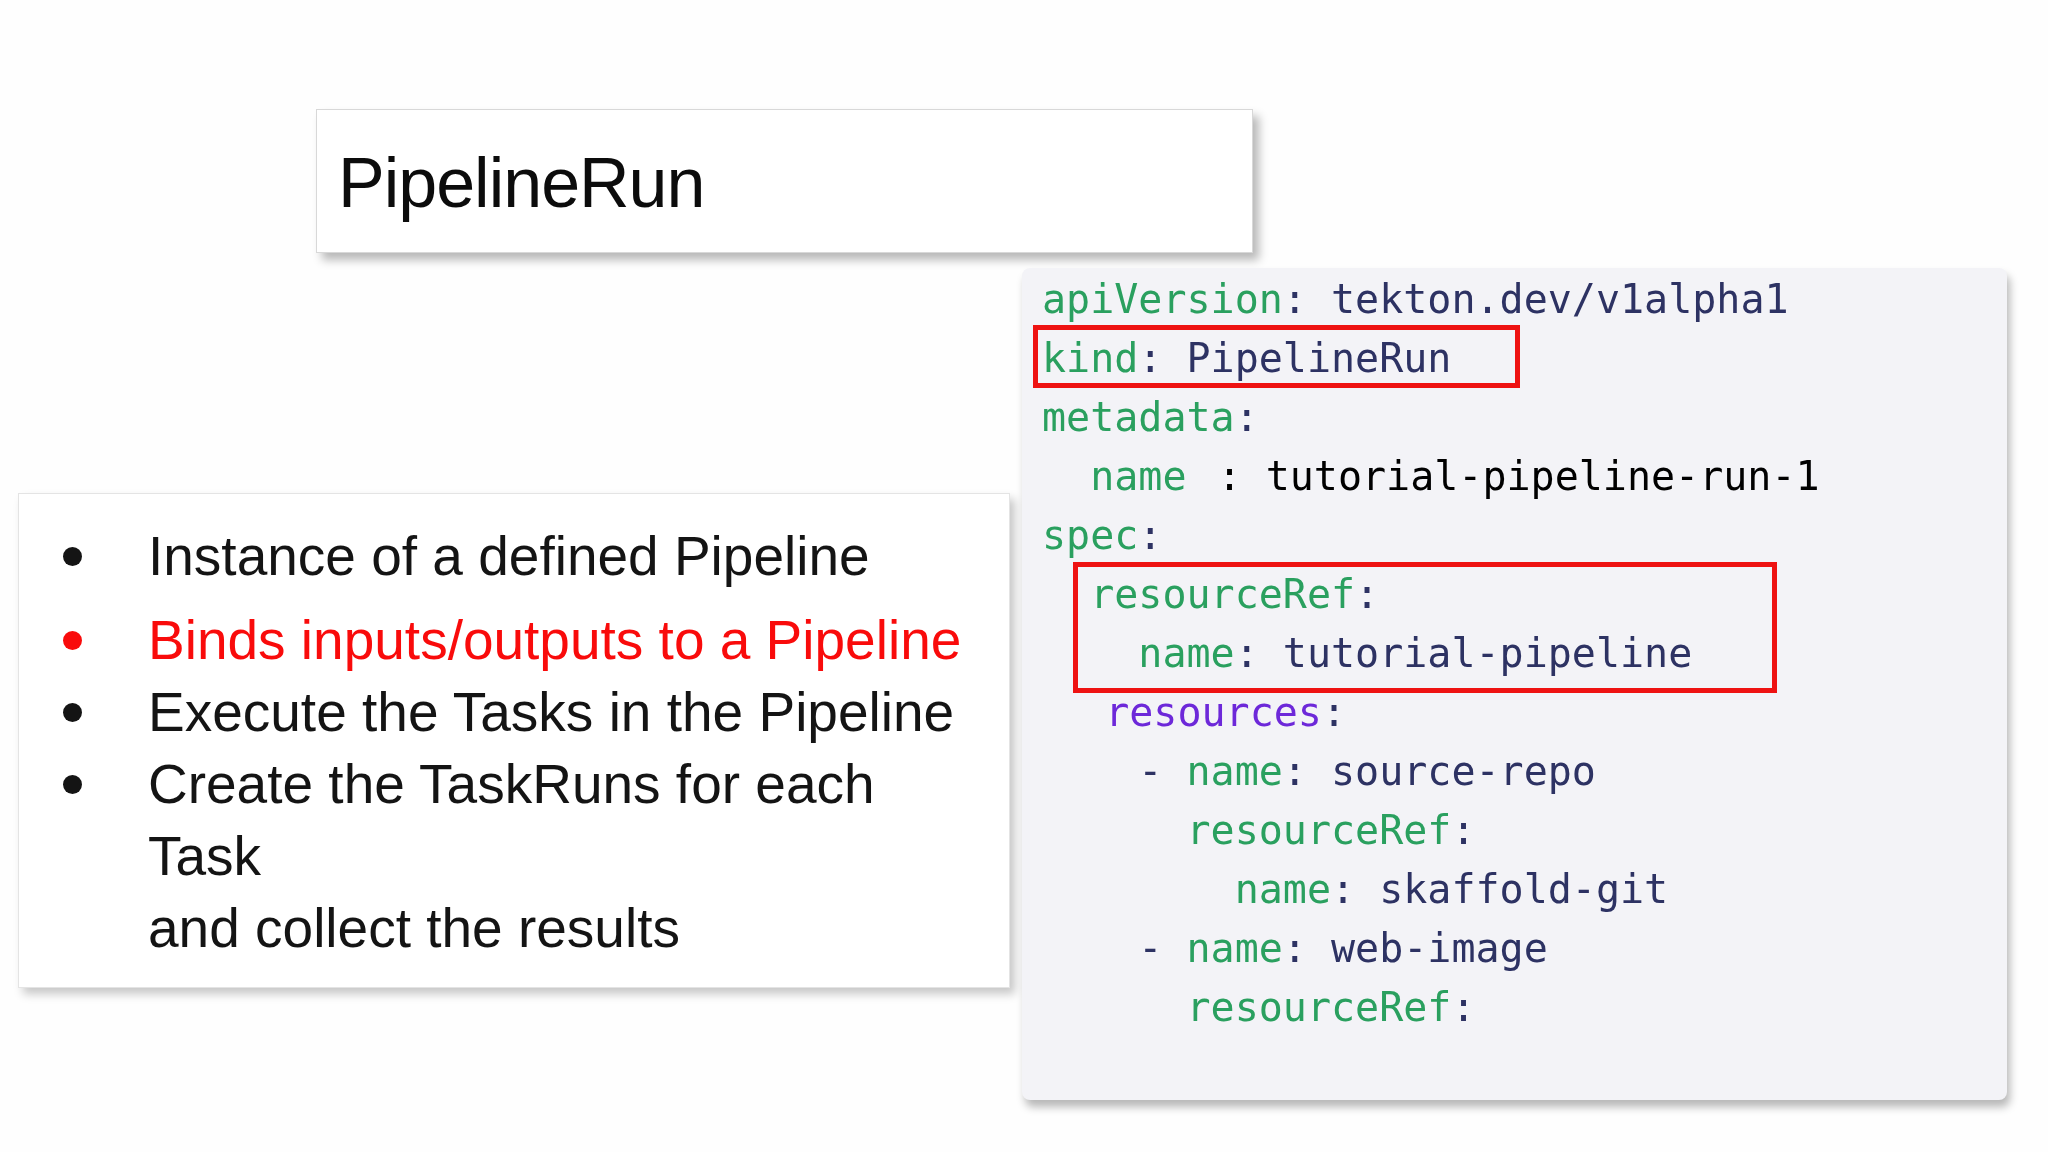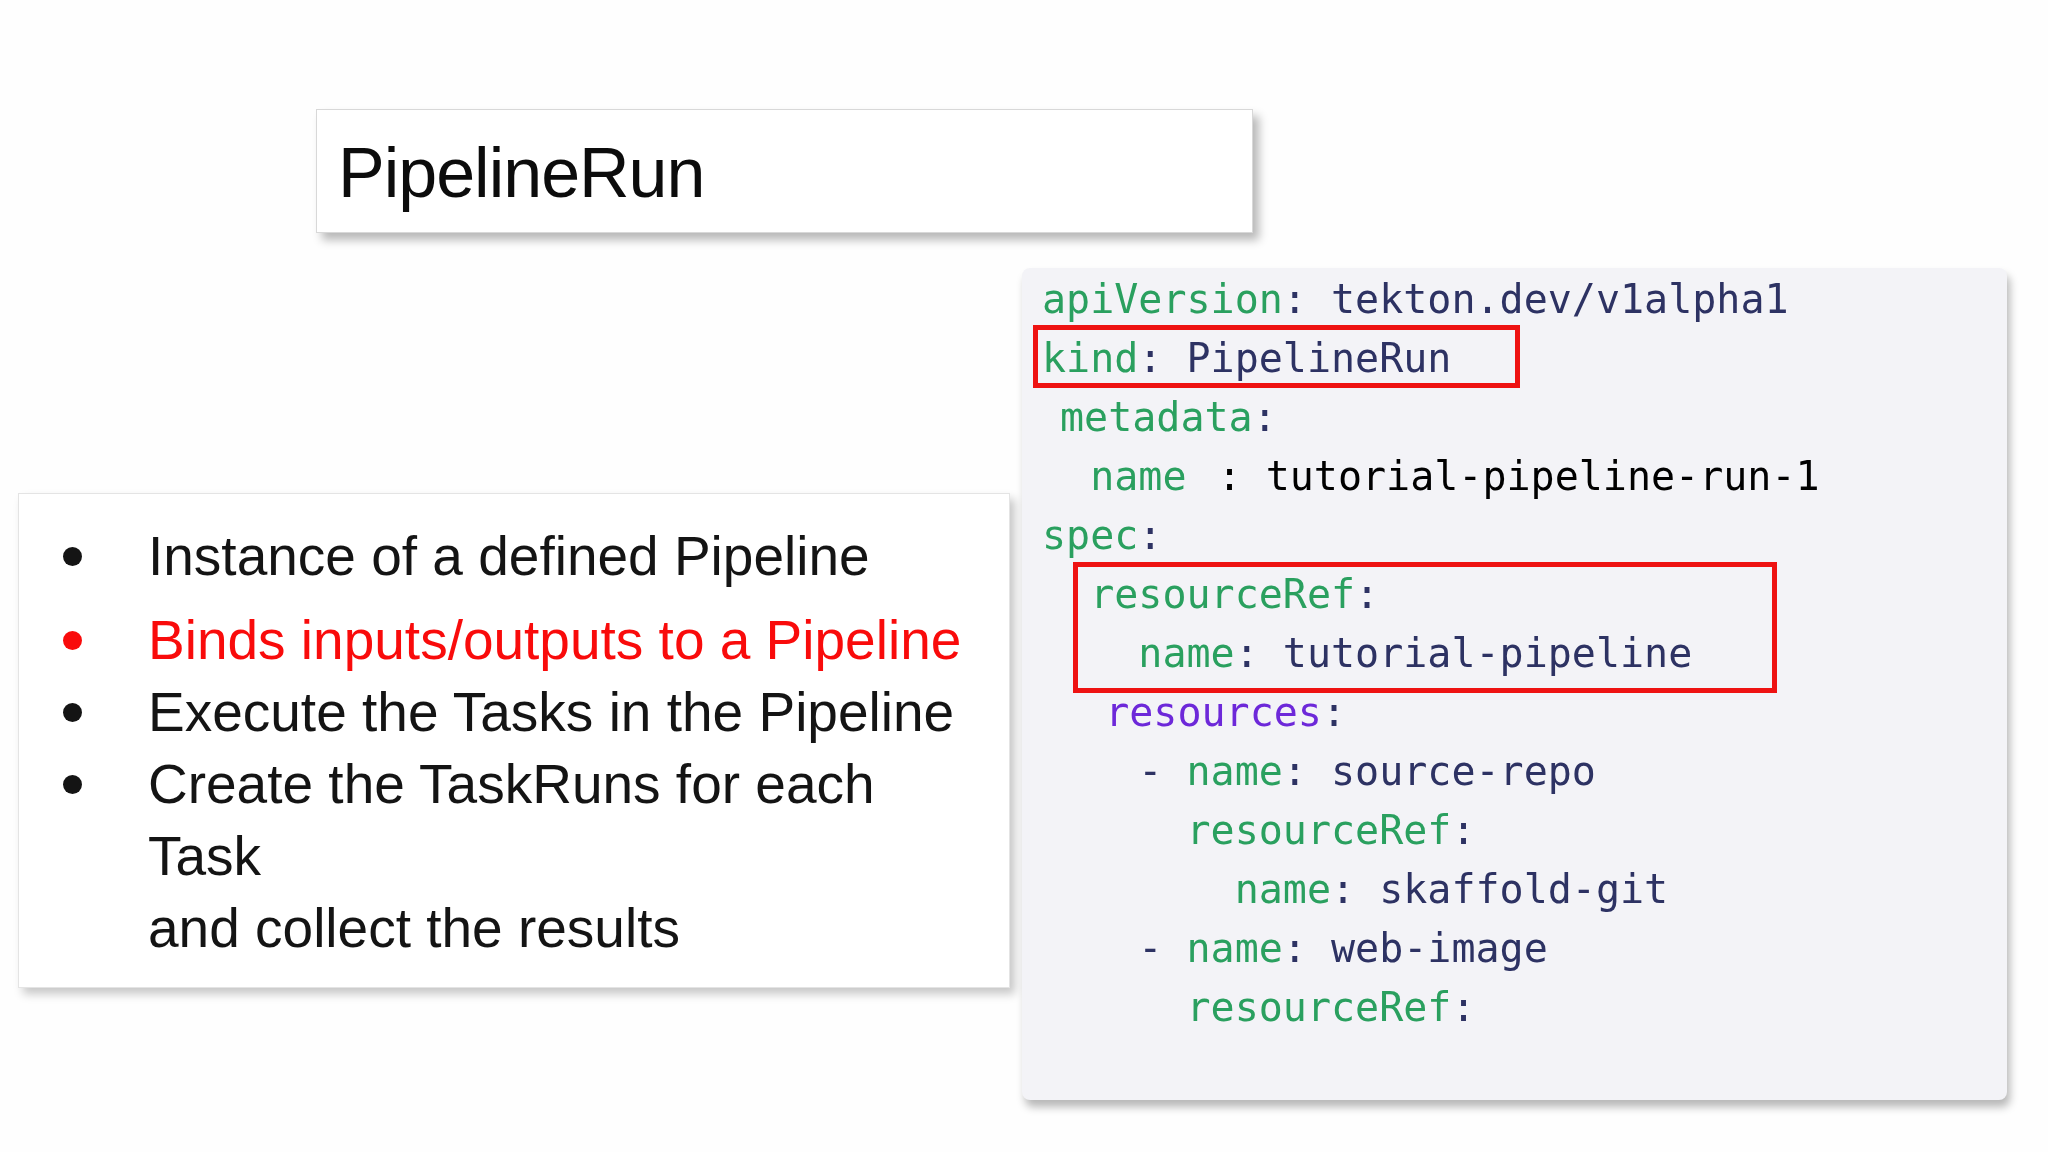--- a/index.html
+++ b/index.html
@@ -6,21 +6,21 @@
   #stage{
     position:relative;
     width:2048px;height:1152px;
     background:#fefefe;
     overflow:hidden;
     font-family:"Liberation Sans",sans-serif;
   }
 
   
   .title-card{
-    position:absolute;left:316px;top:109px;width:937px;height:124px;
+    position:absolute;left:316px;top:109px;width:937px;height:144px;
     background:#ffffff;
     border:1px solid #d8d8d8;
     box-shadow:6px 7px 9px rgba(0,0,0,0.28);
     display:flex;align-items:center;
     box-sizing:border-box;
     padding-left:21px;padding-top:4px;
   }
   .title-card h1{
     margin:0;
     font-size:70px;font-weight:400;color:#0c0c0c;
@@ -105,21 +105,21 @@
           <div>Create the TaskRuns for each Task</div>
           <div>and collect the results</div>
         </li>
       </ul>
   </div>
 
   <div class="code-panel" style="background: rgb(243, 243, 247);">
     <div id="code-lines">
         <div class="code-line"><span style="color: rgb(45, 50, 99);"></span><span class="yaml-key" style="color: rgb(42, 160, 95);">apiVersion</span><span class="yaml-val" style="color: rgb(45, 50, 99);">: tekton.dev/v1alpha1</span></div>
         <div class="code-line"><span style="color: rgb(45, 50, 99);"></span><span class="yaml-key" style="color: rgb(42, 160, 95);">kind</span><span class="yaml-val" style="color: rgb(45, 50, 99);">: PipelineRun</span></div>
-        <div class="code-line"><span style="color: rgb(45, 50, 99);"></span><span class="yaml-key" style="color: rgb(42, 160, 95); margin-left: 18px;">metadata</span><span class="yaml-val" style="color: rgb(45, 50, 99);">:</span></div>
+        <div class="code-line"><span style="color: rgb(45, 50, 99);"></span><span class="yaml-key" style="color: rgb(42, 160, 95);">metadata</span><span class="yaml-val" style="color: rgb(45, 50, 99);">:</span></div>
         <div class="code-line"><span style="color: rgb(45, 50, 99);">  </span><span class="yaml-key" style="color: rgb(42, 160, 95);">name</span><span class="yaml-val" style="color: #000000; margin-left: 31px;">: tutorial-pipeline-run-1</span></div>
         <div class="code-line"><span style="color: rgb(45, 50, 99);"></span><span class="yaml-key" style="color: rgb(42, 160, 95);">spec</span><span class="yaml-val" style="color: rgb(45, 50, 99);">:</span></div>
         <div class="code-line"><span style="color: rgb(45, 50, 99);">  </span><span class="yaml-key" style="color: rgb(42, 160, 95);">resourceRef</span><span class="yaml-val" style="color: rgb(45, 50, 99);">:</span></div>
         <div class="code-line"><span style="color: rgb(45, 50, 99);">    </span><span class="yaml-key" style="color: rgb(42, 160, 95);">name</span><span class="yaml-val" style="color: rgb(45, 50, 99);">: tutorial-pipeline</span></div>
         <div class="code-line"><span style="color: rgb(45, 50, 99);">  </span><span class="yaml-key" style="color: #6d28d9; margin-left: 15px;">resources</span><span class="yaml-val" style="color: rgb(45, 50, 99);">:</span></div>
         <div class="code-line"><span style="color: rgb(45, 50, 99);">    - </span><span class="yaml-key" style="color: rgb(42, 160, 95);">name</span><span class="yaml-val" style="color: rgb(45, 50, 99);">: source-repo</span></div>
         <div class="code-line"><span style="color: rgb(45, 50, 99);">      </span><span class="yaml-key" style="color: rgb(42, 160, 95);">resourceRef</span><span class="yaml-val" style="color: rgb(45, 50, 99);">:</span></div>
         <div class="code-line"><span style="color: rgb(45, 50, 99);">        </span><span class="yaml-key" style="color: rgb(42, 160, 95);">name</span><span class="yaml-val" style="color: rgb(45, 50, 99);">: skaffold-git</span></div>
         <div class="code-line"><span style="color: rgb(45, 50, 99);">    - </span><span class="yaml-key" style="color: rgb(42, 160, 95);">name</span><span class="yaml-val" style="color: rgb(45, 50, 99);">: web-image</span></div>
         <div class="code-line"><span style="color: rgb(45, 50, 99);">      </span><span class="yaml-key" style="color: rgb(42, 160, 95);">resourceRef</span><span class="yaml-val" style="color: rgb(45, 50, 99);">:</span></div>

